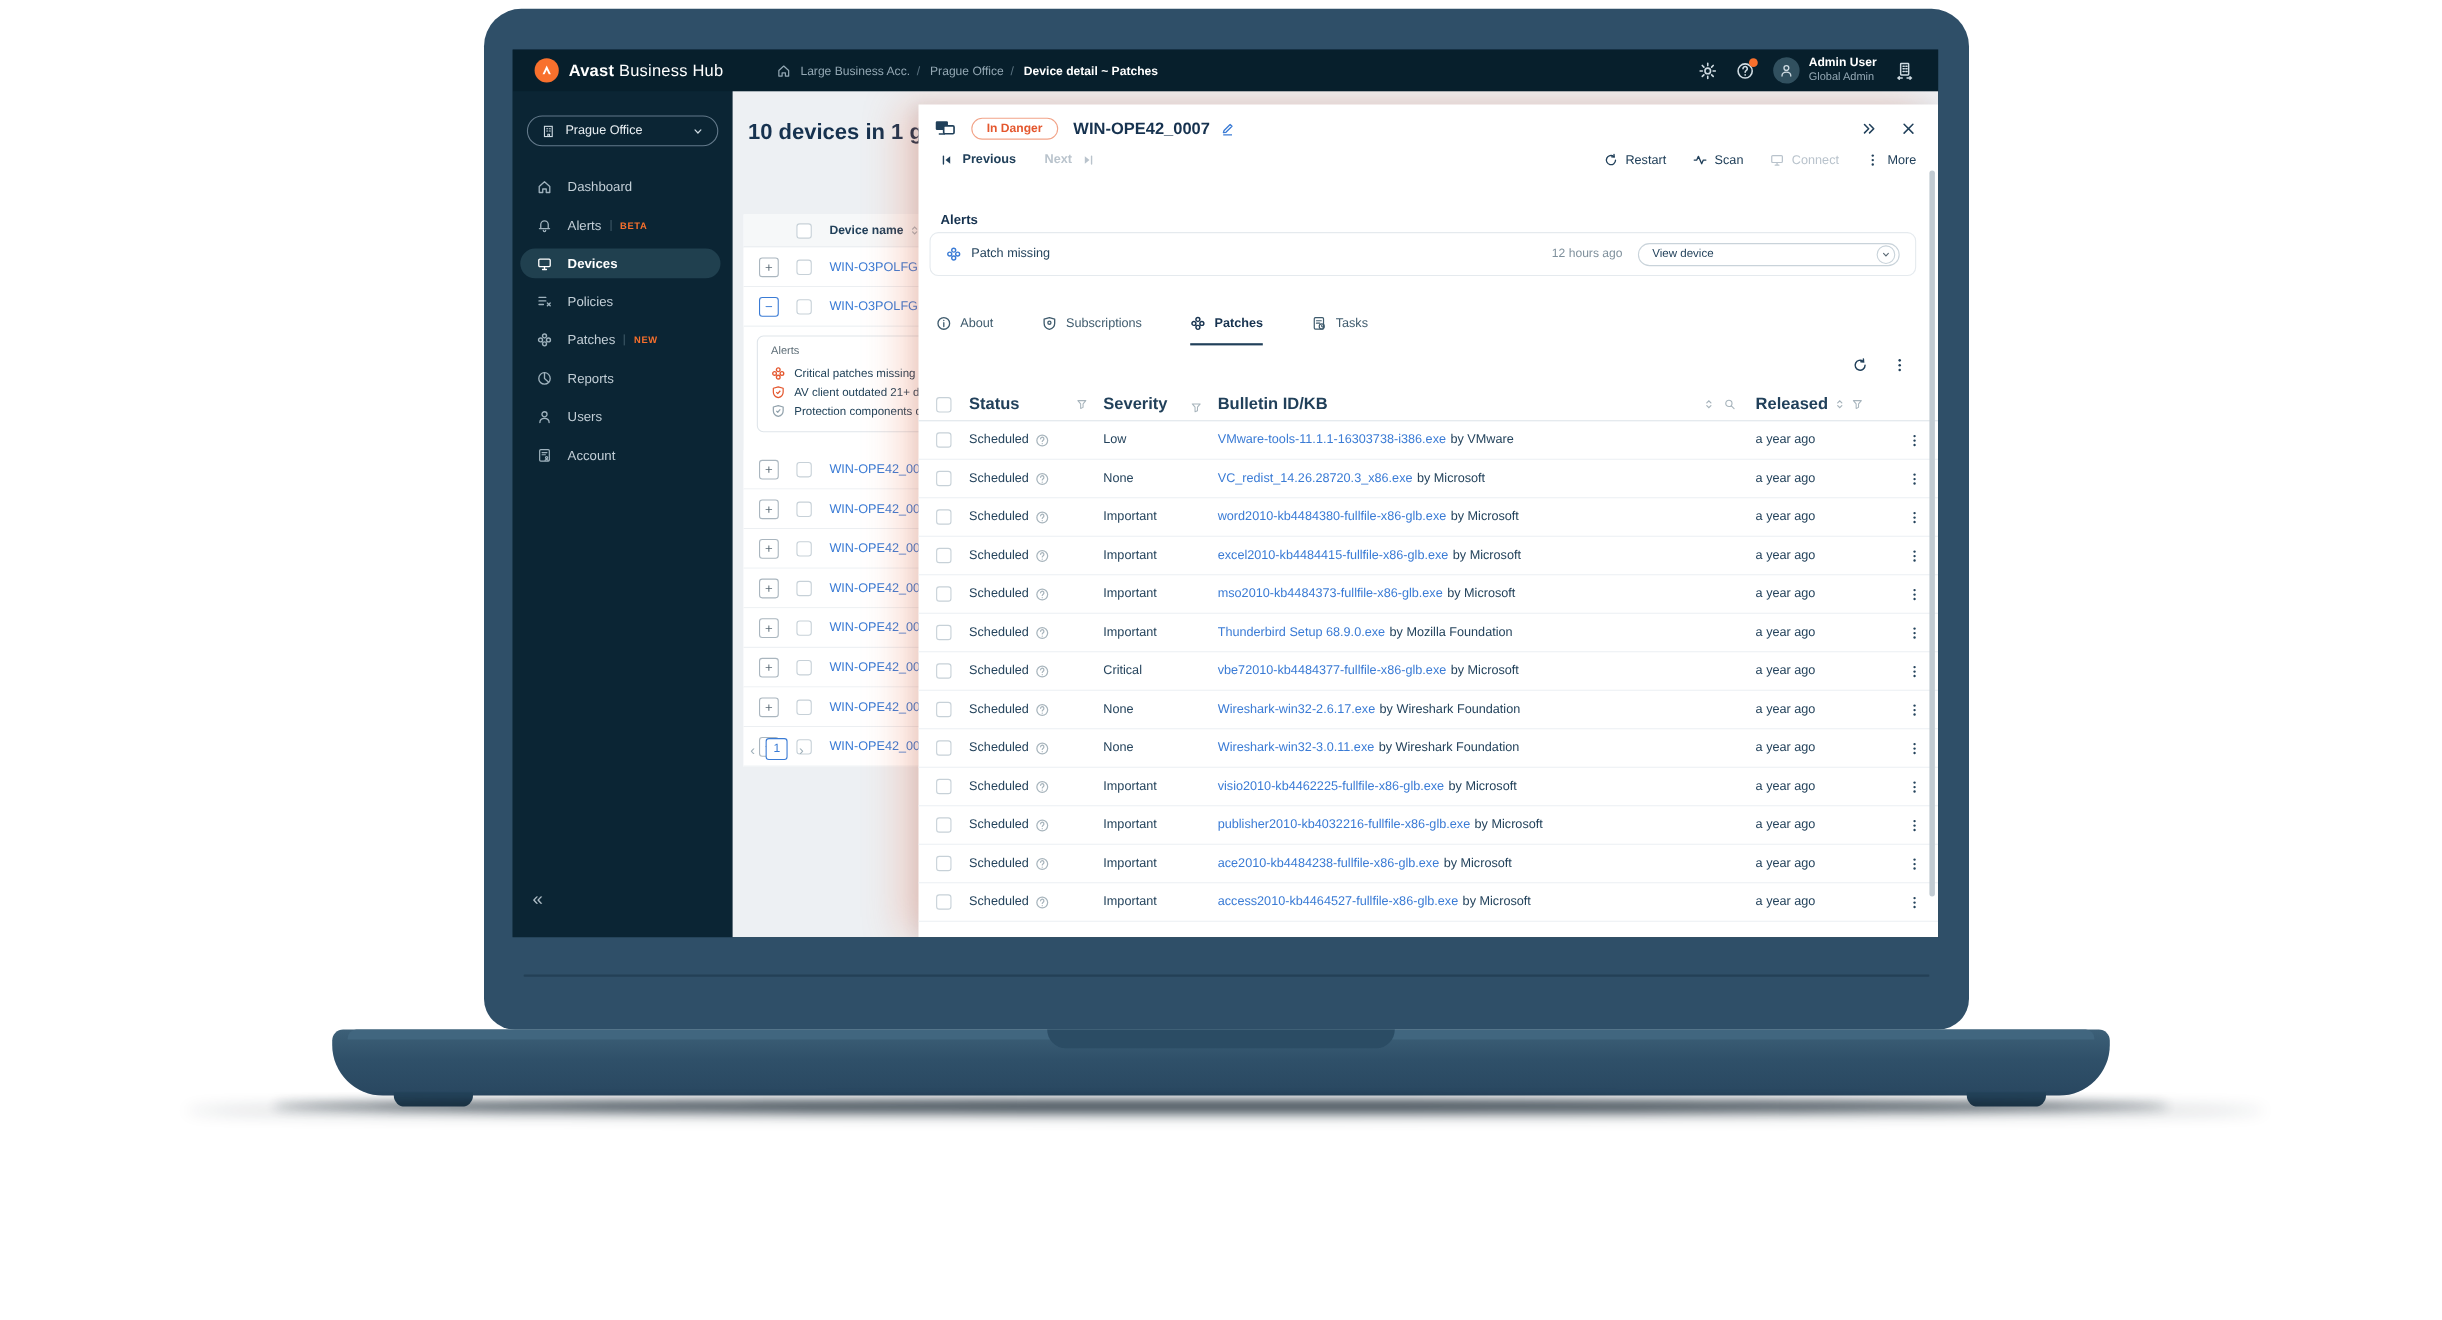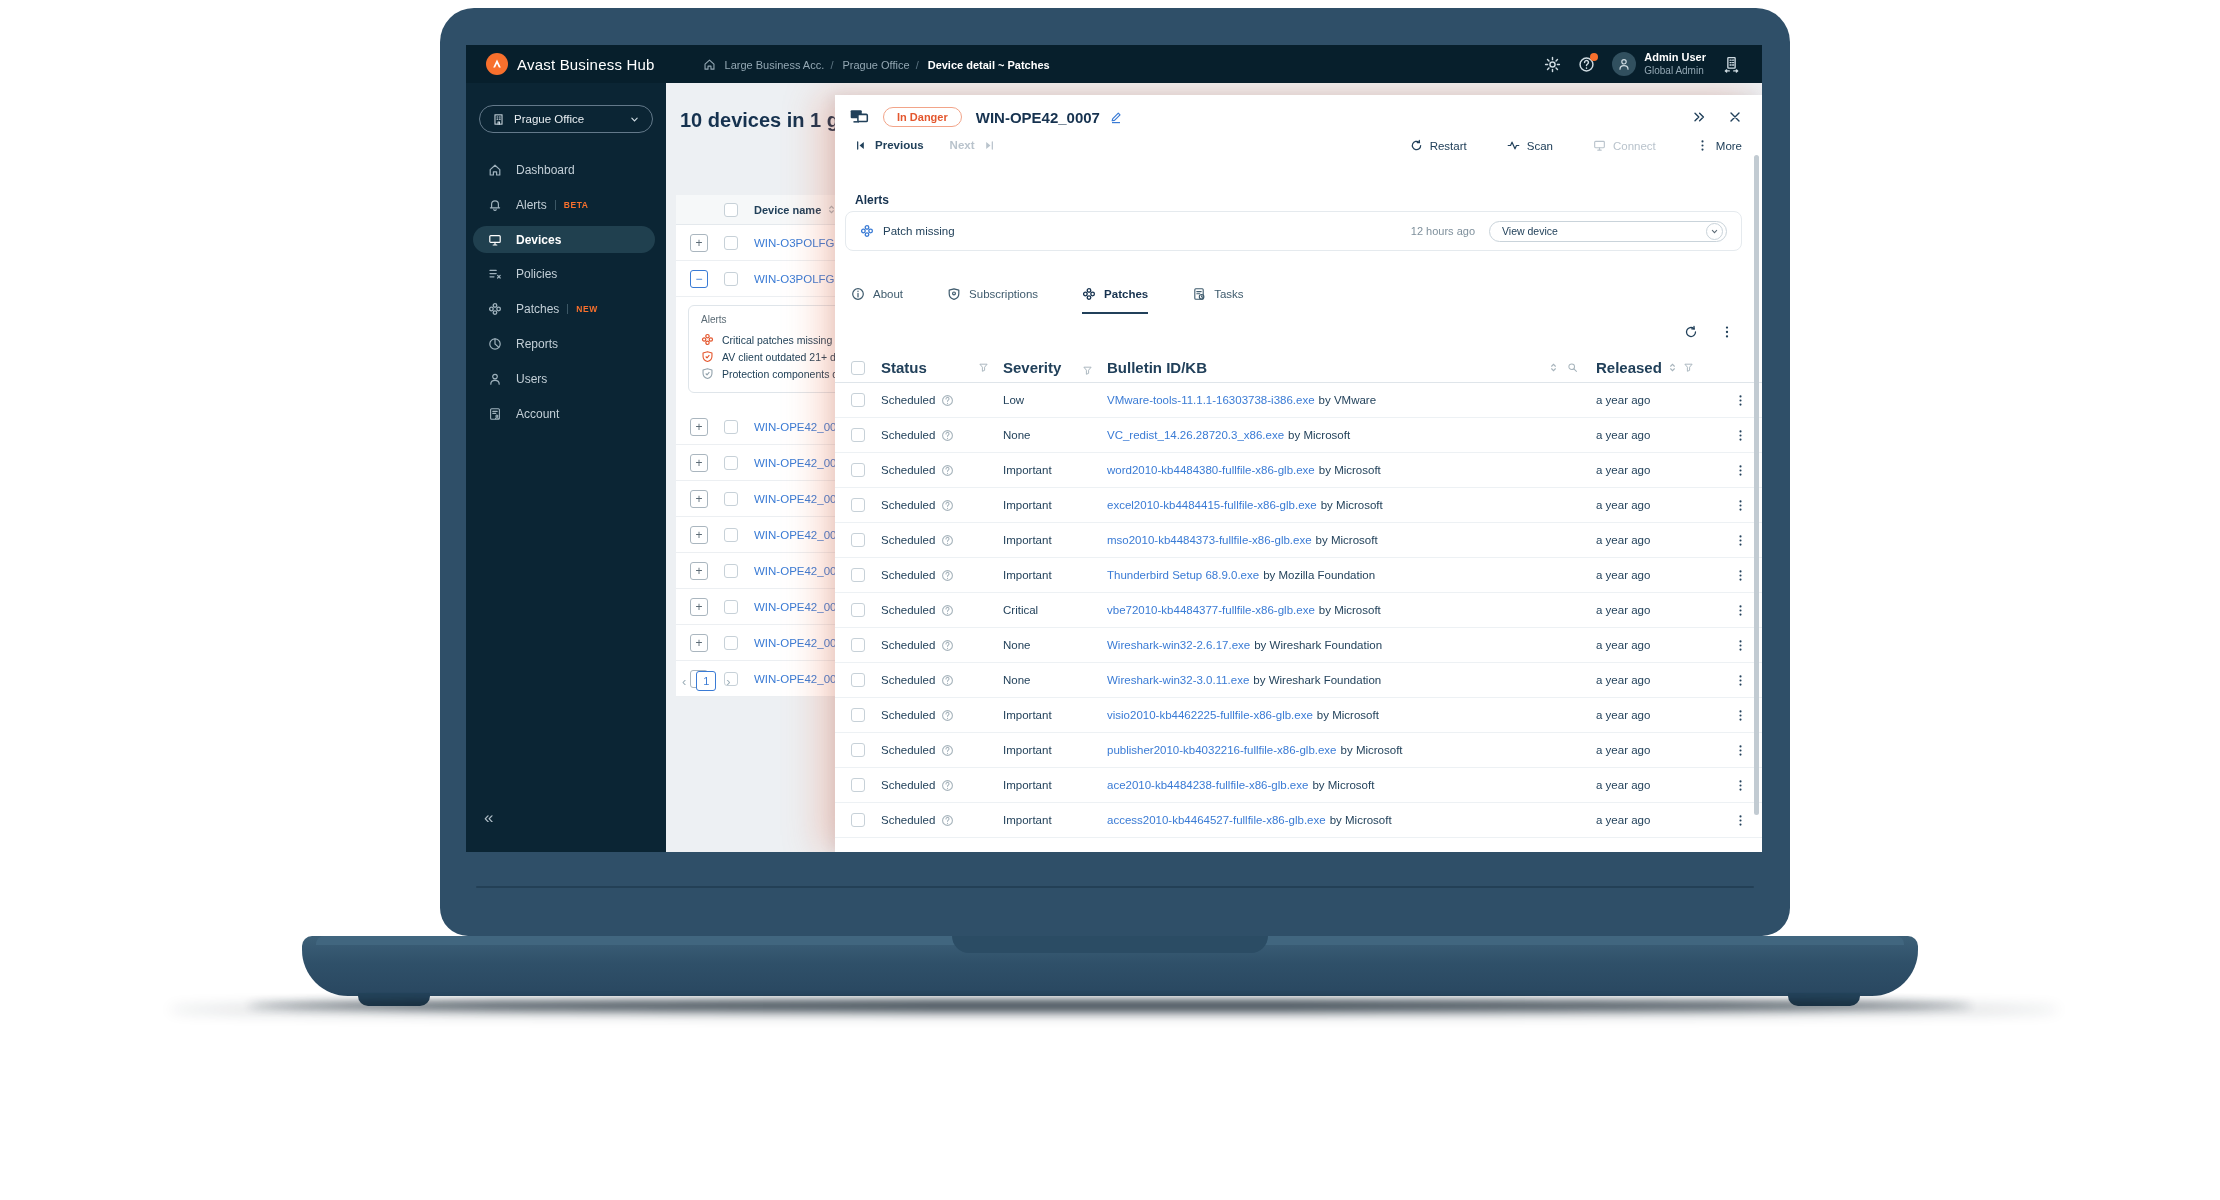--- a/index.html
+++ b/index.html
@@ -19,21 +19,21 @@
 
   
   .screen { position:absolute; left:466px; top:45px; width:1296px; height:807px; background:#0b2534; overflow:hidden; }
 
   
   .topbar { position:absolute; left:0; top:0; right:0; height:38px; background:#071f2c; display:flex; align-items:center; padding:0 22px 0 20px; color:#fff; }
   .logo-wrap { display:flex; align-items:center; gap:9px; }
   .logo-circle { width:22px; height:22px; border-radius:50%; background:#f8702d; display:flex; align-items:center; justify-content:center; }
   .logo-circle svg { width:14px; height:14px; }
   .brand { font-size:15px; color:#fff; letter-spacing:.2px; }
-  .brand b { font-weight:400; } .brand span { font-weight:300; }
+  .brand b { font-weight:700; } .brand span { font-weight:300; }
   .breadcrumb { display:flex; align-items:flex-end; gap:9px; margin-left:48px; font-size:11px; color:#93a7b3; }
   .breadcrumb .bc-home { width:13px; height:13px; color:#93a7b3; }
   .bc-sep { color:#5c7482; }
   .bc-current { color:#fff; font-weight:700; }
   .topbar-right { margin-left:auto; display:flex; align-items:center; gap:17px; }
   .tb-ic { width:17px; height:17px; color:#cfdbe2; position:relative; }
   .tb-ic svg { width:100%; height:100%; }
   .help-dot { position:absolute; right:-3px; top:-3px; width:8px; height:8px; background:#f8702d; border-radius:50%; }
   .avatar { width:24px; height:24px; border-radius:50%; background:#31505f; display:flex; align-items:center; justify-content:center; color:#cfdbe2; }
   .avatar svg { width:14px; height:14px; }
@@ -94,21 +94,21 @@
   .status-badge { margin-left:14px; border:1.5px solid #f2a489; color:#e4572e; font-size:11px; font-weight:700; border-radius:999px; padding:3px 13px; background:#fff; }
   .ph-name { margin-left:14px; font-size:15px; font-weight:700; color:#16324f; }
   .ph-edit { margin-left:9px; width:14px; height:14px; color:#3a7bd5; cursor:pointer; }
   .ph-right { margin-left:auto; display:flex; align-items:center; gap:22px; color:#21405a; }
   .ph-right .ic { width:14px; height:14px; cursor:pointer; }
   .pager-row { position:absolute; left:0; top:44px; right:0; height:34px; display:flex; align-items:flex-start; padding:0 20px; }
   .pager-btn { display:flex; align-items:center; gap:9px; font-size:11.5px; color:#21405a; font-weight:600; cursor:pointer; }
   .pager-btn .ic { width:11px; height:11px; }
   .pager-btn.disabled { color:#b9c3cc; }
   .pager-btn + .pager-btn { margin-left:26px; }
-  .actions { margin-left:auto; display:flex; align-items:center; gap:40px; }
+  .actions { margin-left:auto; display:flex; align-items:center; gap:24px; }
   .action { display:flex; align-items:center; gap:7px; font-size:11.5px; color:#21405a; cursor:pointer; }
   .action .act-ic { width:13px; height:13px; }
   .action.disabled { color:#b9c3cc; }
   .alerts-title { position:absolute; left:20px; top:98px; font-size:12px; font-weight:700; color:#16324f; }
   .alerts-card { position:absolute; left:10px; top:116px; right:20px; border:1px solid #e5eaee; border-radius:8px; padding:7px 14px; }
   .al-row { display:flex; align-items:center; height:24px; }
   .al-ic { width:14px; height:14px; flex:none; margin-right:9px; }
   .al-label { font-size:11.5px; color:#24435c; }
   .al-time { margin-left:auto; font-size:11px; color:#7f909c; margin-right:14px; white-space:nowrap; }
   .al-dd { width:238px; height:21px; border:1px solid #c9d3da; border-radius:12px; display:flex; align-items:center; padding:0 3px 0 12px; font-size:10.5px; color:#24435c; flex:none; cursor:pointer; }

